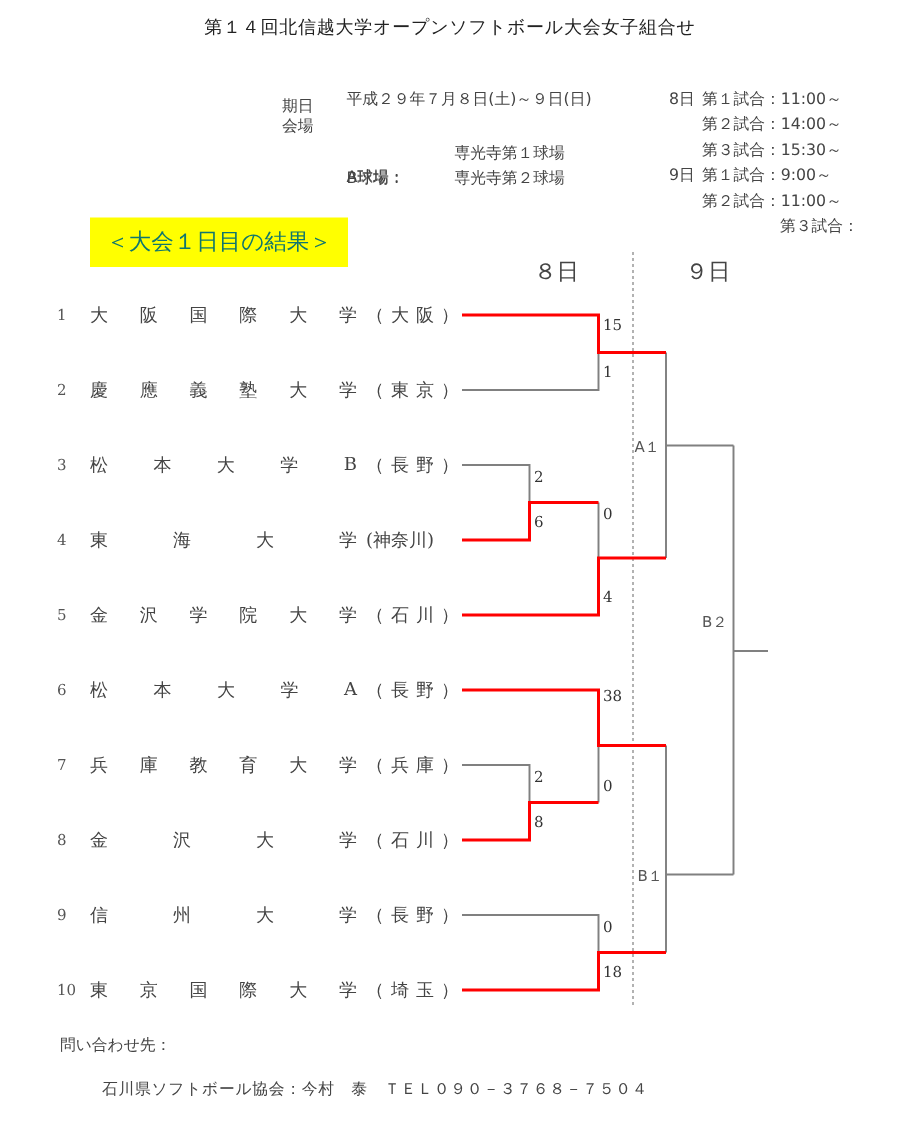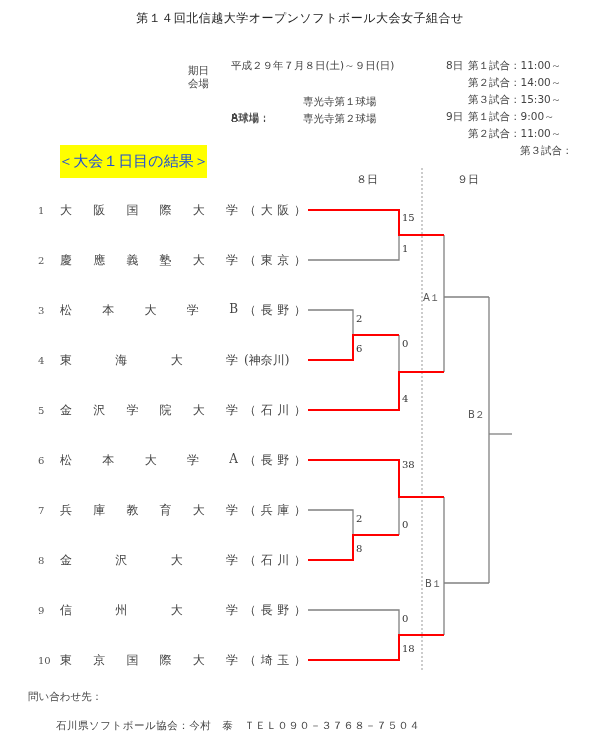--- a/index.html
+++ b/index.html
@@ -2,30 +2,30 @@
 <html><head>
 <meta charset="utf-8">
 <style>
   html, body { margin: 0; padding: 0; background: #ffffff; }
   body { width: 600px; height: 752px; position: relative; overflow: hidden;
          font-family: "DejaVu Serif", "Liberation Serif", serif; color: #333; }
   .abs { position: absolute; white-space: nowrap; }
   .title { left: 0; width: 600px; top: 10px; text-align: center; font-size: 12px; color: #222; letter-spacing: 0.5px; }
   .info { font-family: "DejaVu Sans", "Liberation Sans", sans-serif; font-size: 10.5px; color: #444; }
   .sched { font-family: "DejaVu Sans", "Liberation Sans", sans-serif; font-size: 10.5px; color: #444; }
-  .banner { left: 60px; top: 145px; width: 147px; height: 33px; background: #ffff00;
-            font-size: 15px; color: #1d4ed8; display: flex; align-items: center; justify-content: center; }
-  .daylabel { font-family: "DejaVu Sans", "Liberation Sans", sans-serif; font-size: 11px; color: #444; }
+  .banner { left: 60px; top: 145px; width: 172px; height: 33px; background: #ffff00;
+            font-size: 15px; color: #0f766e; display: flex; align-items: center; justify-content: center; }
+  .daylabel { font-family: "DejaVu Sans", "Liberation Sans", sans-serif; font-size: 15px; color: #444; }
   .team { left: 38px; height: 20px; font-size: 12px; color: #444; display: flex; align-items: center; }
   .team .num { width: 22px; font-size: 10px; color: #555; }
   .team .name { width: 178px; display: flex; justify-content: space-between; letter-spacing: 0; }
   .team .pref { width: 62px; display: flex; justify-content: space-between; margin-left: 6px; }
   .score { font-size: 10px; color: #333; }
   .slot { font-family: "DejaVu Sans", "Liberation Sans", sans-serif; font-size: 10px; color: #555; }
-  .footer { font-family: "DejaVu Sans", "Liberation Sans", sans-serif; font-size: 10.5px; color: #444; }
+  .footer { font-family: "DejaVu Sans", "Liberation Sans", sans-serif; font-size: 10.5px; color: #444; margin-left: 12px; }
   svg.bracket { position: absolute; left: 0; top: 0; }
 </style>
 </head>
 <body>
 
 <div class="abs title">第１４回北信越大学オープンソフトボール大会女子組合せ</div>
 
 <div class="abs info" style="left:188px; top:64px;">期日</div>
 <div class="abs info" style="left:231px; top:59px;">平成２９年７月８日(土)～９日(日)</div>
 <div class="abs info" style="left:188px; top:77px;">会場</div>

